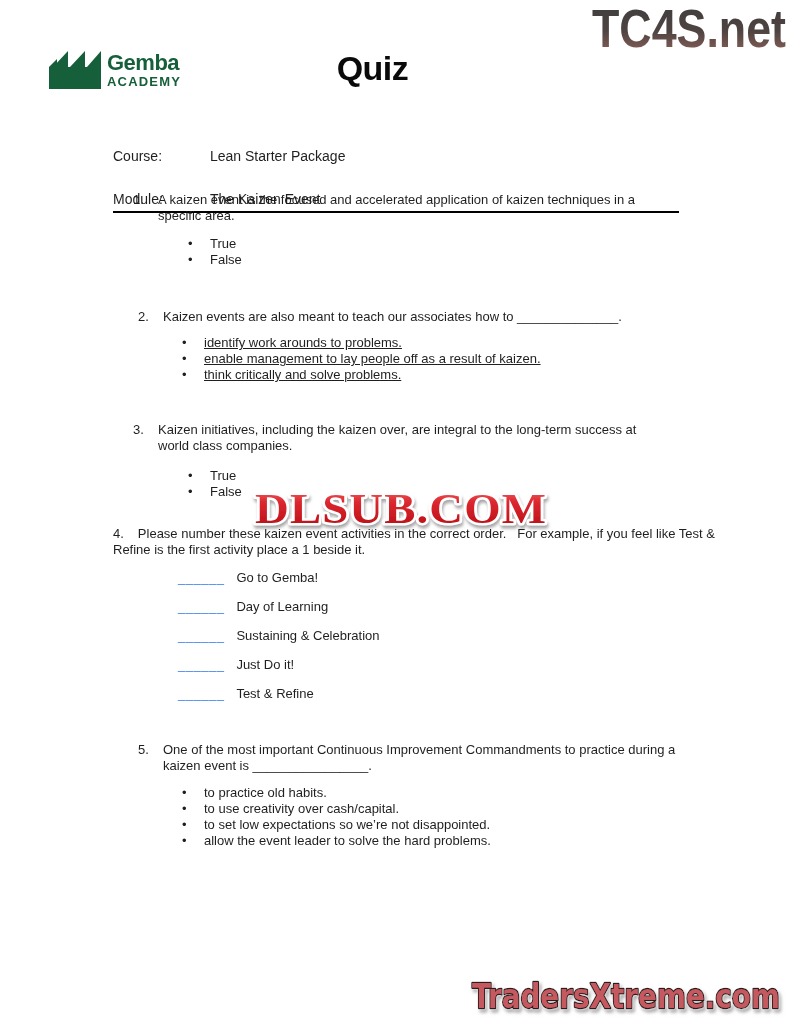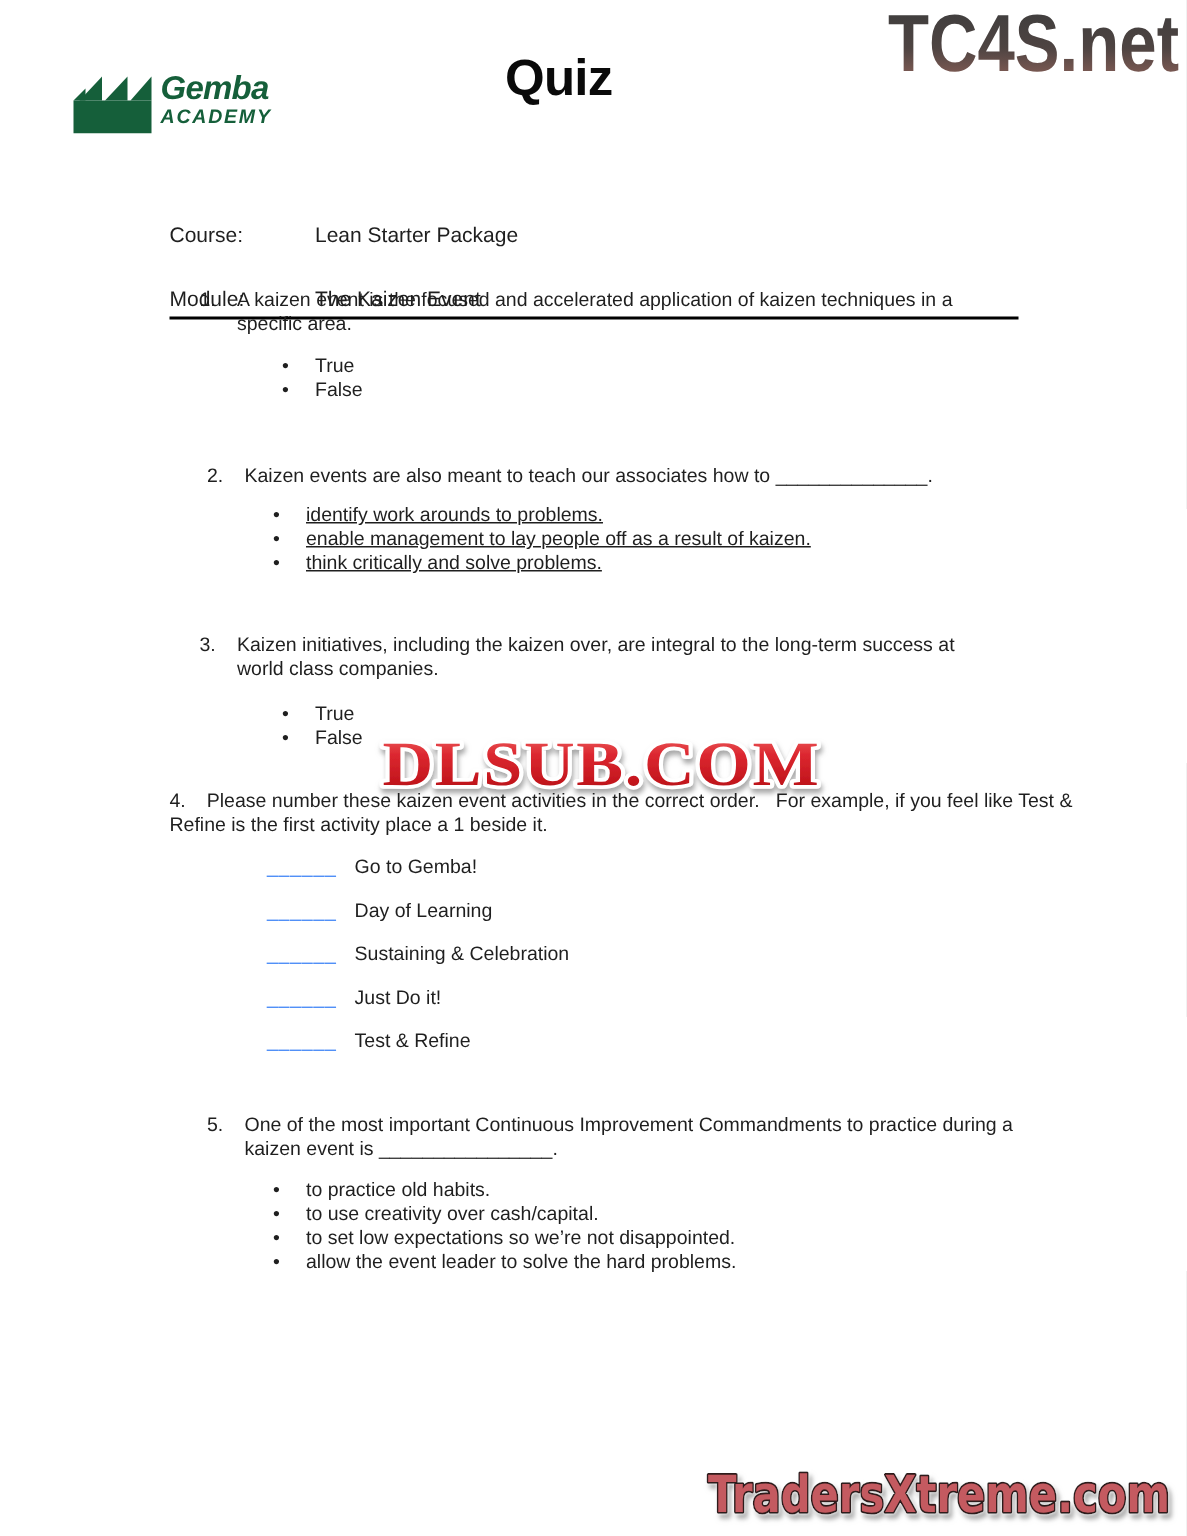--- a/index.html
+++ b/index.html
@@ -9,28 +9,28 @@
     position: relative;
     width: 791px; height: 1024px;
     background: #ffffff;
     overflow: hidden;
     color: #1f1f1f;
     font-size: 13px;
     line-height: 16px;
   }
 
   
-  .logo { position: absolute; left: 48px; top: 43px; display: flex; align-items: center; font-style: italic; }
+  .logo { position: absolute; left: 48px; top: 43px; display: flex; align-items: flex-end; }
   .logo svg { display: block; }
   .logo-text { margin-left: 4px; color: #155f3a; }
   .logo-brand { font-size: 22px; font-weight: bold; line-height: 24px; letter-spacing: -0.5px; }
   .logo-sub { font-size: 13px; font-weight: bold; letter-spacing: 1.2px; line-height: 14px; }
 
   .quiz-title {
-    position: absolute; left: 0; top: 44px; width: 745px;
+    position: absolute; left: 0; top: 60px; width: 745px;
     text-align: center;
     font-size: 34px; font-weight: bold; color: #0a0a0a;
     letter-spacing: -0.5px;
   }
 
   .course-block {
     position: absolute; left: 113px; top: 122px; width: 566px;
     font-size: 14px; line-height: 17px;
     border-bottom: 2px solid #000;
     padding-bottom: 3px;

